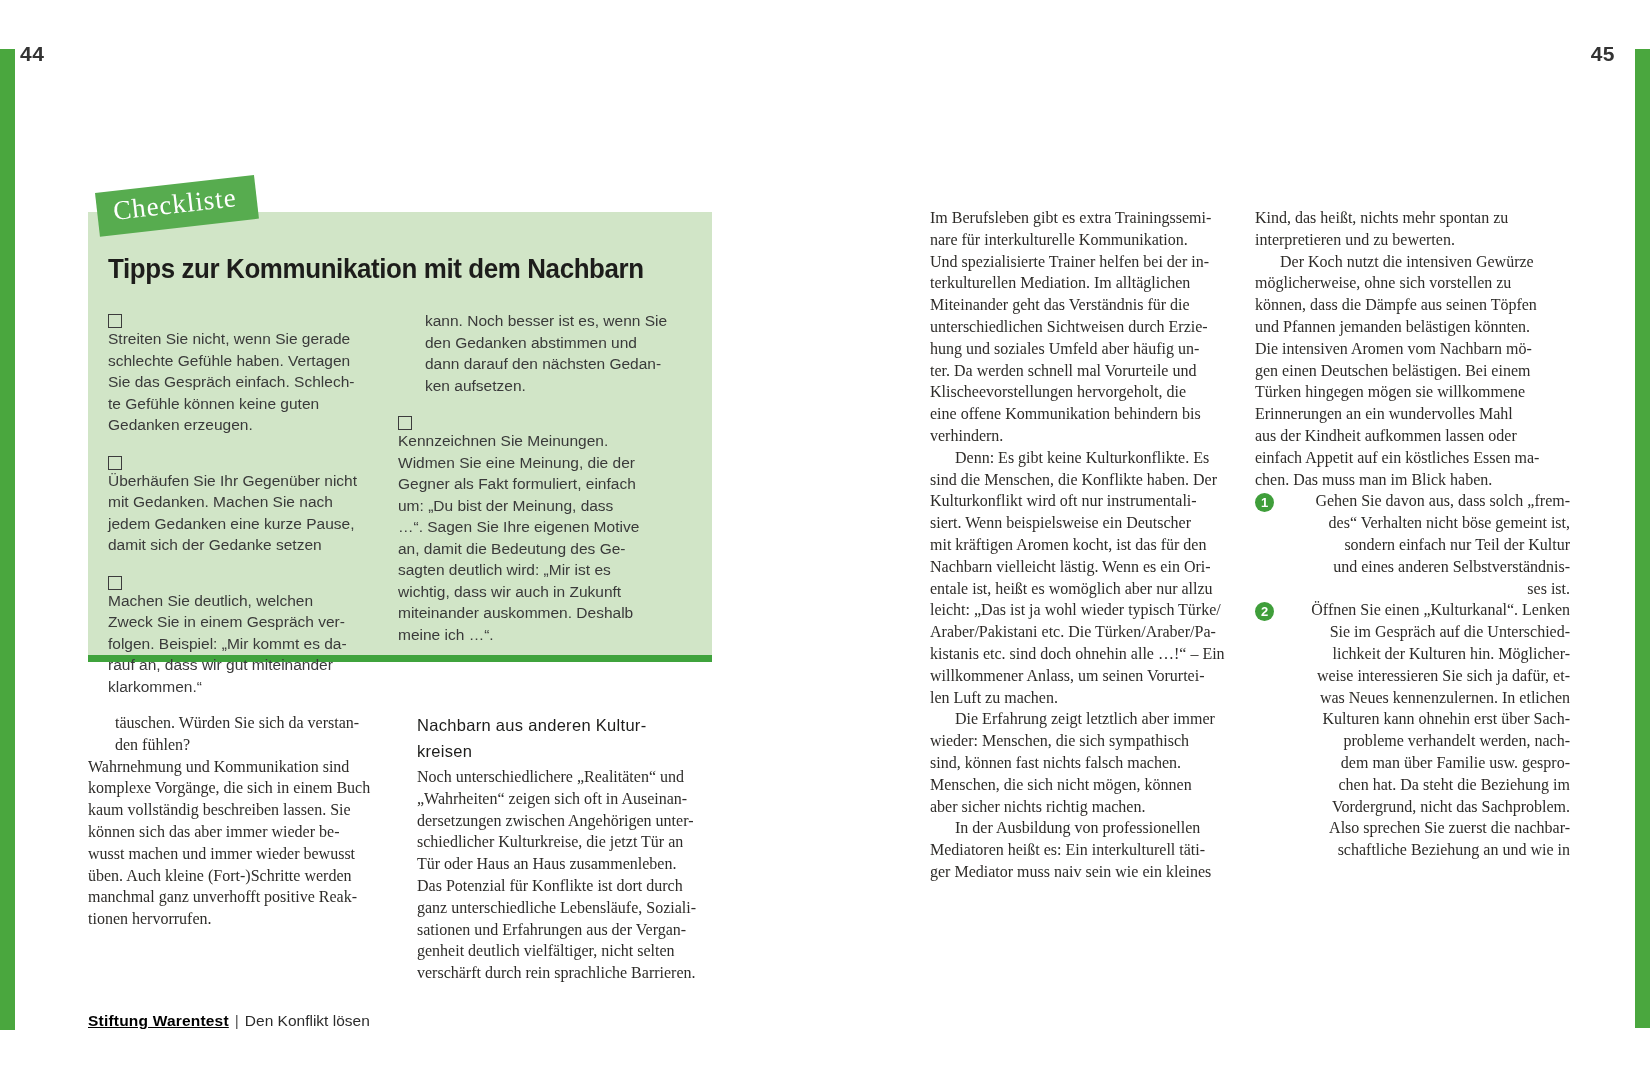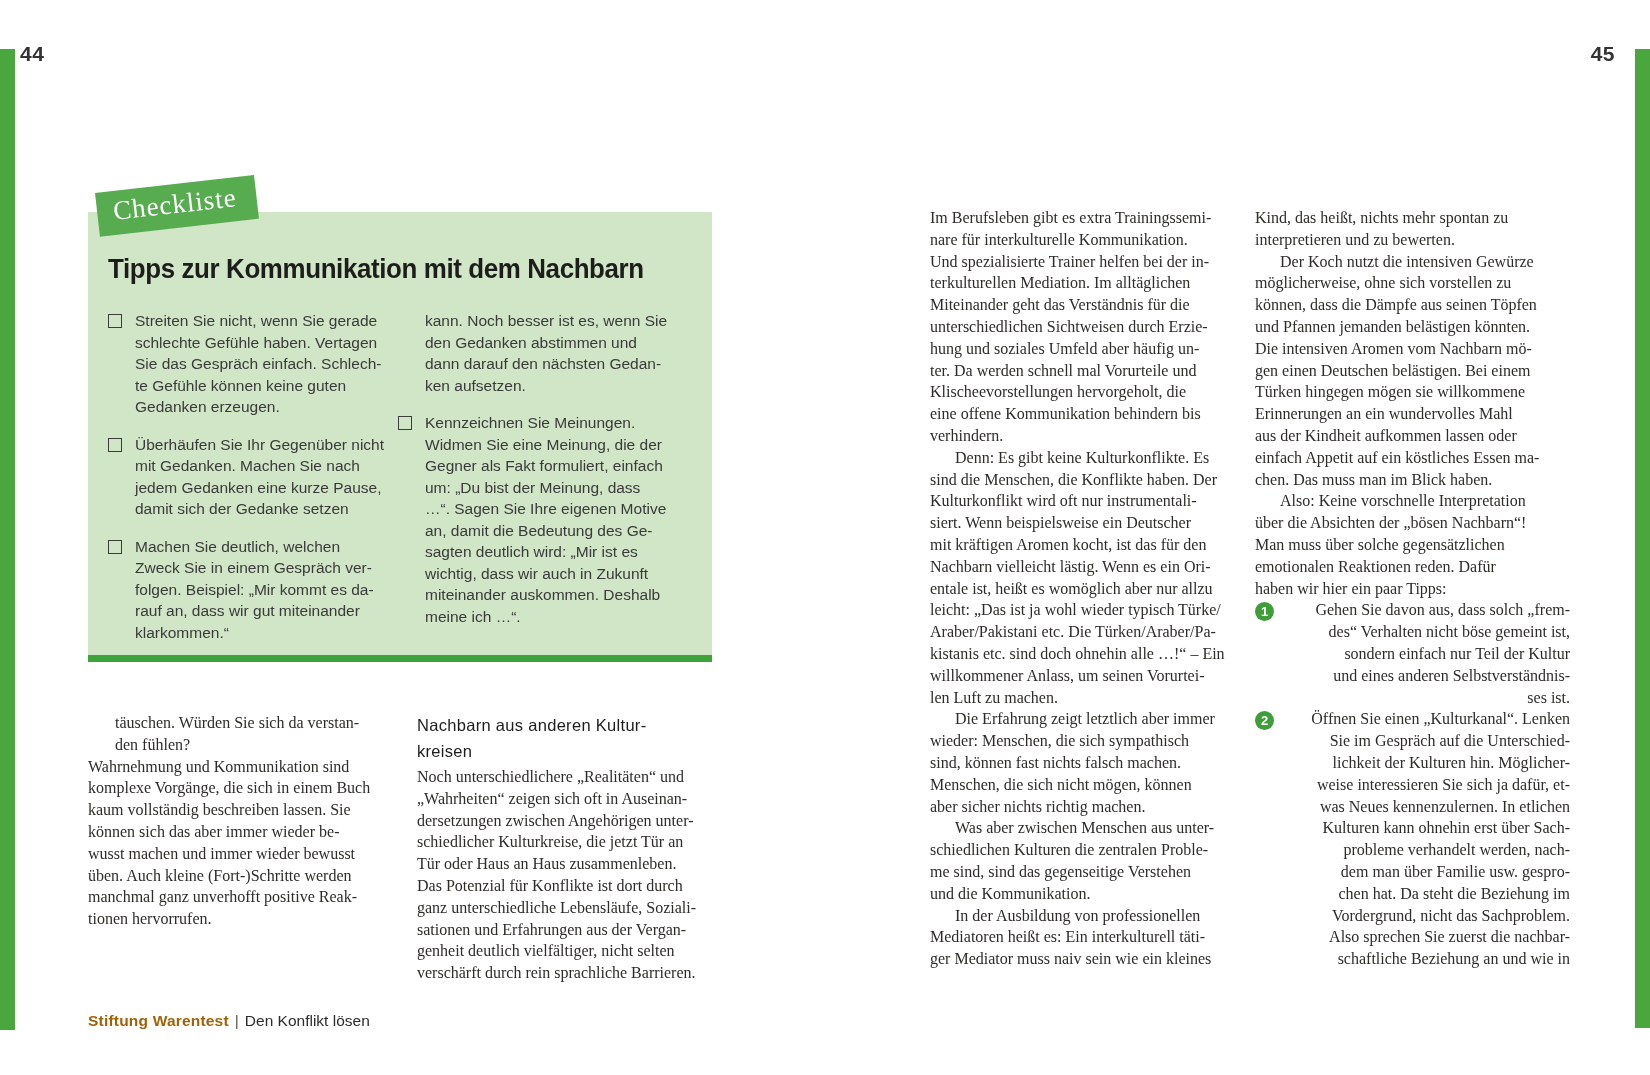--- a/index.html
+++ b/index.html
@@ -32,21 +32,21 @@
   }
   .box-title{
     position:absolute;left:108px;top:254px;width:590px;
     font-size:27px;font-weight:bold;color:#1d1d1b;
     letter-spacing:-.4px;transform:scaleX(.96);transform-origin:left;
     white-space:nowrap;
   }
   .check-col{position:absolute;top:310px;}
   #check-col-1{left:108px;width:287px;}
   #check-col-2{left:398px;width:297px;}
-  .check-item{display:flex;margin-bottom:16px;}
+  .check-item{display:flex;margin-bottom:16px;flex-direction:column;}
   .checkbox{
     flex:none;width:12px;height:12px;margin-top:4px;margin-right:13px;
     border:1.6px solid #3c3c3c;background:transparent;
   }
   .check-text{
     white-space:pre-line;font-size:15.5px;line-height:21.5px;color:#3a3a3a;
   }
   .check-cont{padding-left:27px;margin-bottom:16px;}
   .bodycol{position:absolute;color:#2e2c29;}
   .bodycol p{
@@ -77,21 +77,21 @@
     font-family:"Liberation Sans",sans-serif;font-size:13px;font-weight:bold;
     line-height:19px;text-align:center;
   }
   .tip-text{
     margin:0;white-space:pre-line;
     font-family:"Liberation Serif",serif;font-size:16px;line-height:21.8px;text-align:right;
   }
 
   
   .footer{position:absolute;left:88px;top:1012px;font-size:15.5px;color:#2c2c2c;}
-  .footer .pub{color:#a16207;font-weight:bold;letter-spacing:.2px;}
+  .footer .pub{color:#000000;font-weight:bold;letter-spacing:.2px;text-decoration:underline;}
   .footer .sep{color:#555555;padding:0 6px;font-weight:300;}
 </style>
 </head>
 <body>
 
 <div class="edge-bar" id="edge-left"></div>
 <div class="edge-bar" id="edge-right"></div>
 
 <div class="page-num" id="pn-left">44</div>
 <div class="page-num" id="pn-right">45</div>
@@ -200,48 +200,39 @@
 leicht: „Das ist ja wohl wieder typisch Türke/
 Araber/Pakistani etc. Die Türken/Araber/Pa-
 kistanis etc. sind doch ohnehin alle …!“ – Ein
 willkommener Anlass, um seinen Vorurtei-
 len Luft zu machen.</p>
   <p class="indent-first">Die Erfahrung zeigt letztlich aber immer
 wieder: Menschen, die sich sympathisch
 sind, können fast nichts falsch machen.
 Menschen, die sich nicht mögen, können
 aber sicher nichts richtig machen.</p>
-  <p class="indent-first">Was aber zwischen Menschen aus unter-
-schiedlichen Kulturen die zentralen Proble-
-me sind, sind das gegenseitige Verstehen
-und die Kommunikation.</p>
   <p class="indent-first">In der Ausbildung von professionellen
 Mediatoren heißt es: Ein interkulturell täti-
 ger Mediator muss naiv sein wie ein kleines</p>
 </div>
 
 <div class="bodycol" id="col4">
   <p>Kind, das heißt, nichts mehr spontan zu
 interpretieren und zu bewerten.</p>
   <p class="indent-first">Der Koch nutzt die intensiven Gewürze
 möglicherweise, ohne sich vorstellen zu
 können, dass die Dämpfe aus seinen Töpfen
 und Pfannen jemanden belästigen könnten.
 Die intensiven Aromen vom Nachbarn mö-
 gen einen Deutschen belästigen. Bei einem
 Türken hingegen mögen sie willkommene
 Erinnerungen an ein wundervolles Mahl
 aus der Kindheit aufkommen lassen oder
 einfach Appetit auf ein köstliches Essen ma-
 chen. Das muss man im Blick haben.</p>
-  <p class="indent-first">Also: Keine vorschnelle Interpretation
-über die Absichten der „bösen Nachbarn“!
-Man muss über solche gegensätzlichen
-emotionalen Reaktionen reden. Dafür
-haben wir hier ein paar Tipps:</p>
 
   <div class="tip">
     <span class="tip-badge">1</span>
     <p class="tip-text">Gehen Sie davon aus, dass solch „frem-
 des“ Verhalten nicht böse gemeint ist,
 sondern einfach nur Teil der Kultur
 und eines anderen Selbstverständnis-
 ses ist.</p>
   </div>
   <div class="tip">

